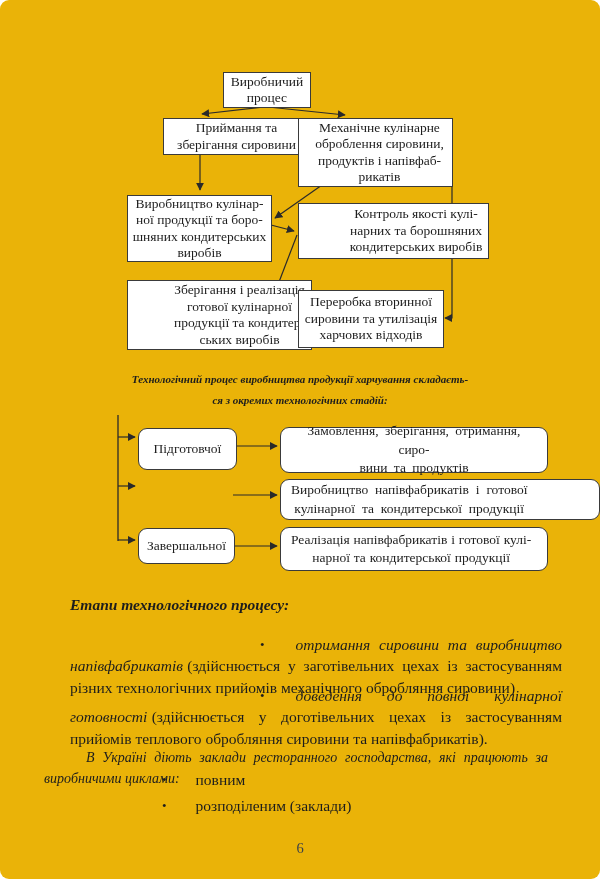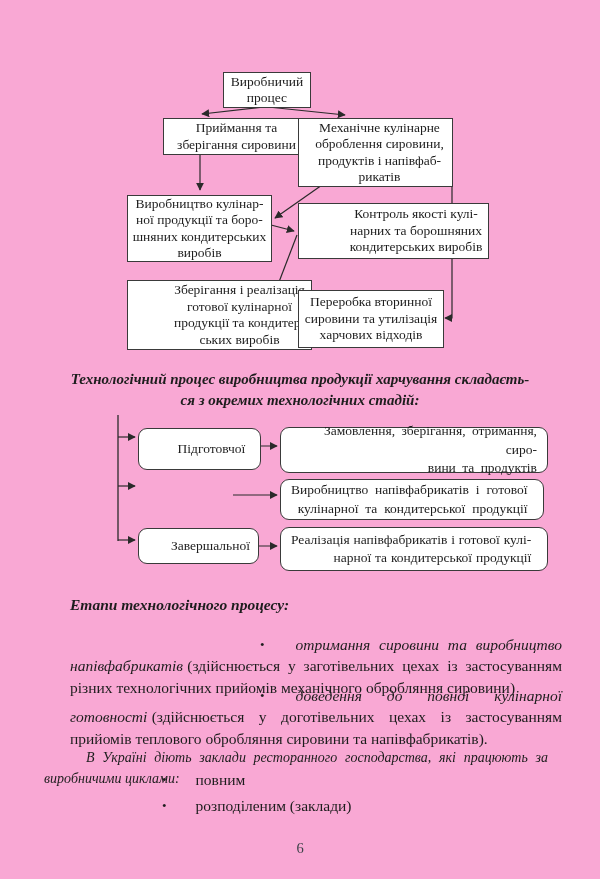--- a/index.html
+++ b/index.html
@@ -1,55 +1,55 @@
 <!DOCTYPE html>
 <html><head>
 <meta charset="utf-8">
 <style>
   html,body{margin:0;padding:0;background:#fff;}
   .page{
-    position:relative;width:600px;height:879px;background:#f9a8d4;
-    font-family:"Liberation Serif",serif;color:#1d1d1d;overflow:hidden;
+    position:relative;width:600px;height:879px;background:#eab308;
+    font-family:"Liberation Serif",serif;color:#1d1d1d;overflow:hidden;border-radius:9px;
   }
   .connectors{position:absolute;left:0;top:0;width:600px;height:879px;z-index:0;}
   .fbox{
     position:absolute;z-index:1;background:#fff;border:1.4px solid #3a3a3a;
     display:flex;align-items:center;justify-content:center;text-align:center;
     white-space:pre-line;font-size:13.5px;line-height:16.5px;
   }
   .rbox{
     position:absolute;z-index:1;background:#fff;border:1.4px solid #3a3a3a;
     border-radius:9px;display:flex;align-items:center;
     font-size:13.5px;line-height:18.5px;
   }
-  .stage{justify-content:center;text-align:left;white-space:pre-line;padding-left:24px;}
-  .desc{justify-content:flex-start;text-align:right;white-space:pre-line;padding:3px 10px;box-sizing:border-box;}
+  .stage{justify-content:center;text-align:left;white-space:pre-line;}
+  .desc{justify-content:flex-start;text-align:center;white-space:pre-line;padding:3px 10px;box-sizing:border-box;}
   .ws1{word-spacing:3px;}
   .ws2{word-spacing:3.5px;}
   .ws3{word-spacing:0.5px;}
   
   #fb-root{left:223px;top:72px;width:86px;height:34px;}
   #fb-l1{left:127px;top:118px;width:145px;height:35px;margin-left:36px;}
   #fb-r1{left:298px;top:118px;width:145px;height:67px;padding-left:8px;}
   #fb-l2{left:127px;top:195px;width:143px;height:65px;}
   #fb-r2{left:298px;top:203px;width:144px;height:54px;padding-left:45px;}
   #fb-l3{left:127px;top:280px;width:143px;height:68px;padding-left:40px;}
   #fb-r3{left:298px;top:290px;width:144px;height:56px;}
   
   #st-1{left:138px;top:428px;width:97px;height:40px;}
   #st-2{left:138px;top:480px;width:95px;height:33px;}
   #st-3{left:138px;top:528px;width:95px;height:34px;}
   #ds-1{left:280px;top:427px;width:268px;height:46px;}
-  #ds-2{left:280px;top:479px;width:264px;height:41px;}
+  #ds-2{left:280px;top:479px;width:320px;height:41px;}
   #ds-3{left:280px;top:527px;width:268px;height:44px;}
   
   .sec-title{
     position:absolute;left:40px;top:369px;width:520px;z-index:1;
     text-align:center;font-weight:bold;font-style:italic;
-    font-size:15px;line-height:21px;white-space:pre-line;
+    font-size:11px;line-height:21px;white-space:pre-line;
   }
   .etapy-heading{
     position:absolute;left:70px;top:596px;z-index:1;
     font-weight:bold;font-style:italic;font-size:15.5px;
   }
   .bullet-par{
     position:absolute;left:70px;width:492px;z-index:1;
     text-align:justify;font-size:15.5px;line-height:21.5px;text-indent:95px;
   }
   #bullet-1{top:618px;}

